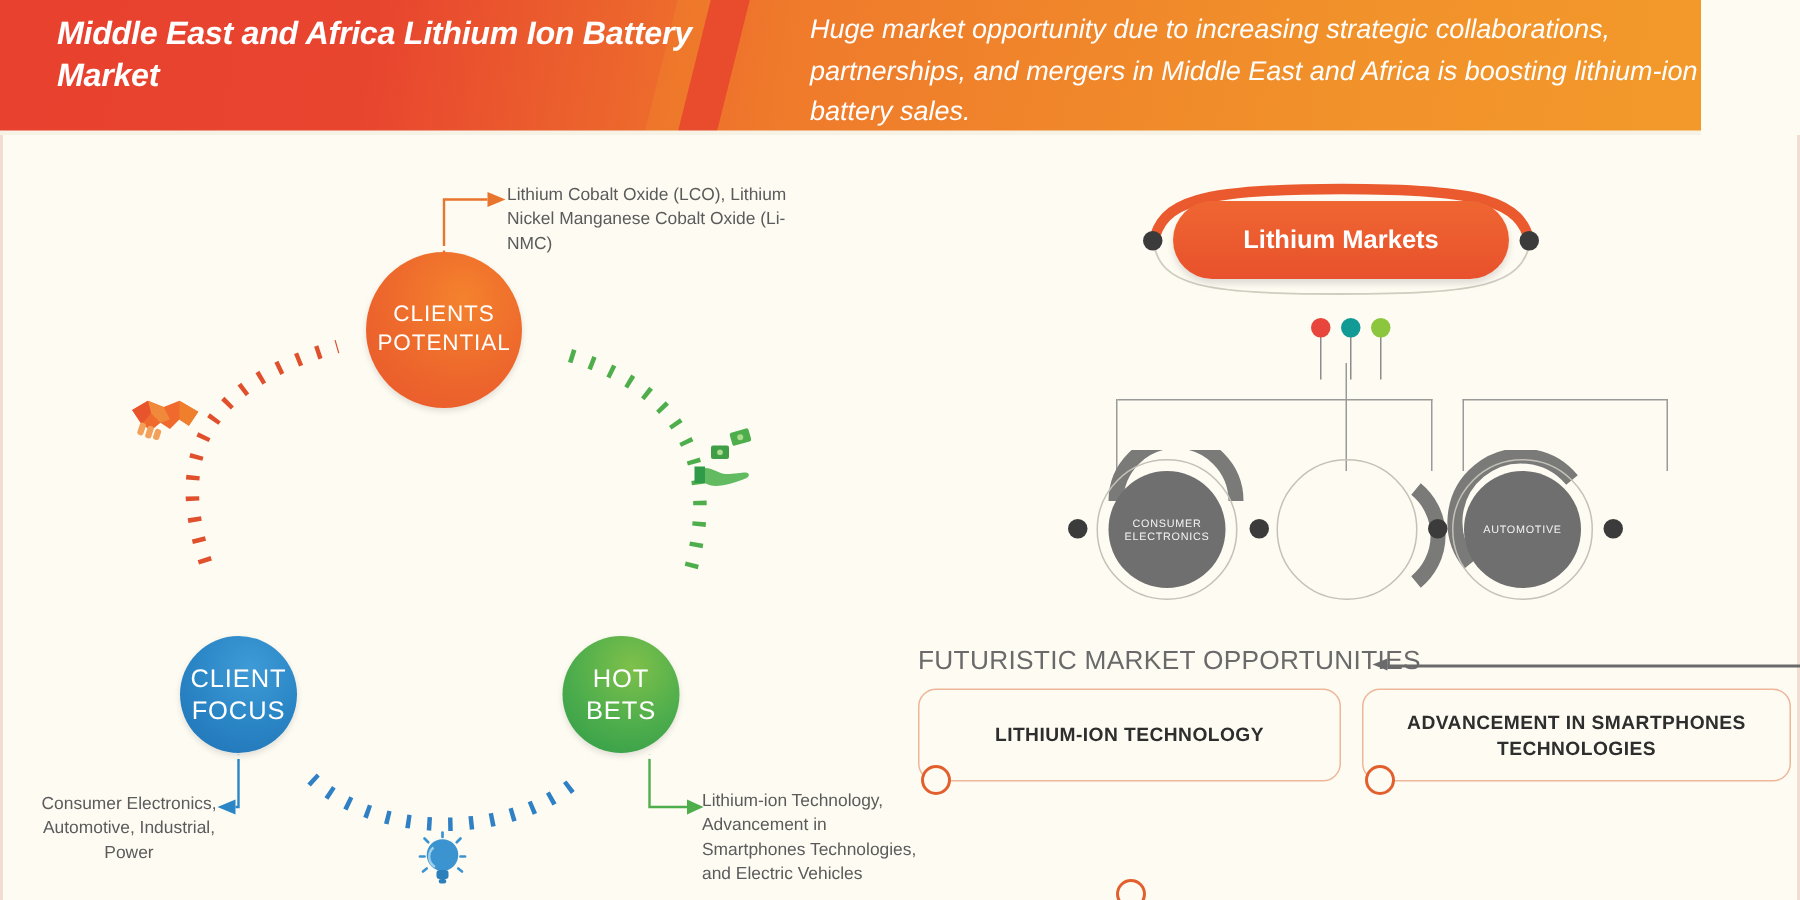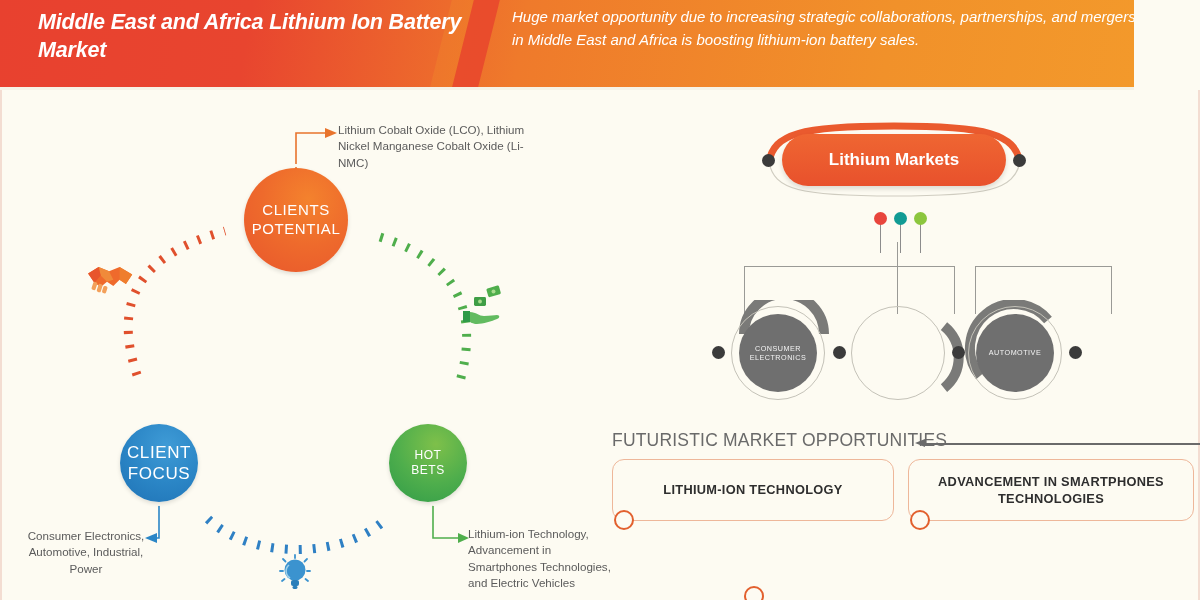--- a/index.html
+++ b/index.html
@@ -34,22 +34,22 @@
     background: linear-gradient(90deg,#ef7f2b,#f08228);
     transform: skewX(-14deg);
     opacity: .55;
   }
   .header-title {
     position: absolute; left: 38px; top: 8px; width: 430px;
     color: #ffffff; font-size: 21.5px; font-weight: bold; line-height: 1.32;
     letter-spacing: -0.2px;
   }
   .header-sub {
-    position: absolute; left: 512px; top: 6px; width: 630px;
-    color: #ffffff; font-size: 15px; line-height: 1.53;
+    position: absolute; left: 540px; top: 6px; width: 630px;
+    color: #ffffff; font-size: 18px; line-height: 1.53;
   }
   .header-bottom-line {
     position: absolute; left: 0; bottom: 0; width: 1200px; height: 3px;
     background: #f6f3e6;
   }
 
   
   .body-frame {
     position: absolute; left: 0; top: 90px; width: 1200px; height: 510px;
     border-left: 2px solid #f3ddd2;
@@ -82,23 +82,23 @@
   #client-focus {
     left: 120px; top: 424px; width: 78px; height: 78px;
     background: radial-gradient(circle at 60% 28%, #3f9bd6 0%, #2b86c6 50%, #1f72b5 100%);
     font-size: 17px;
   }
   #client-focus-ring {
     left: 116px; top: 420px; width: 86px; height: 86px;
     border-color: #fdfbf2; border-width: 3px;
   }
   #hot-bets {
-    left: 389px; top: 424px; width: 78px; height: 78px;
+    left: 375px; top: 424px; width: 78px; height: 78px;
     background: radial-gradient(circle at 60% 26%, #7ec04a 0%, #4fae4c 52%, #2f9b48 100%);
-    font-size: 12px;
+    font-size: 17px;
   }
   #hot-bets-ring {
     left: 391px; top: 420px; width: 86px; height: 86px;
     border-color: #fdfbf2; border-width: 3px;
   }
 
   .note {
     position: absolute; color: #5b5b5b; font-size: 11.6px; line-height: 1.42;
   }
   #note-clients { left: 338px; top: 122px; width: 200px; }

